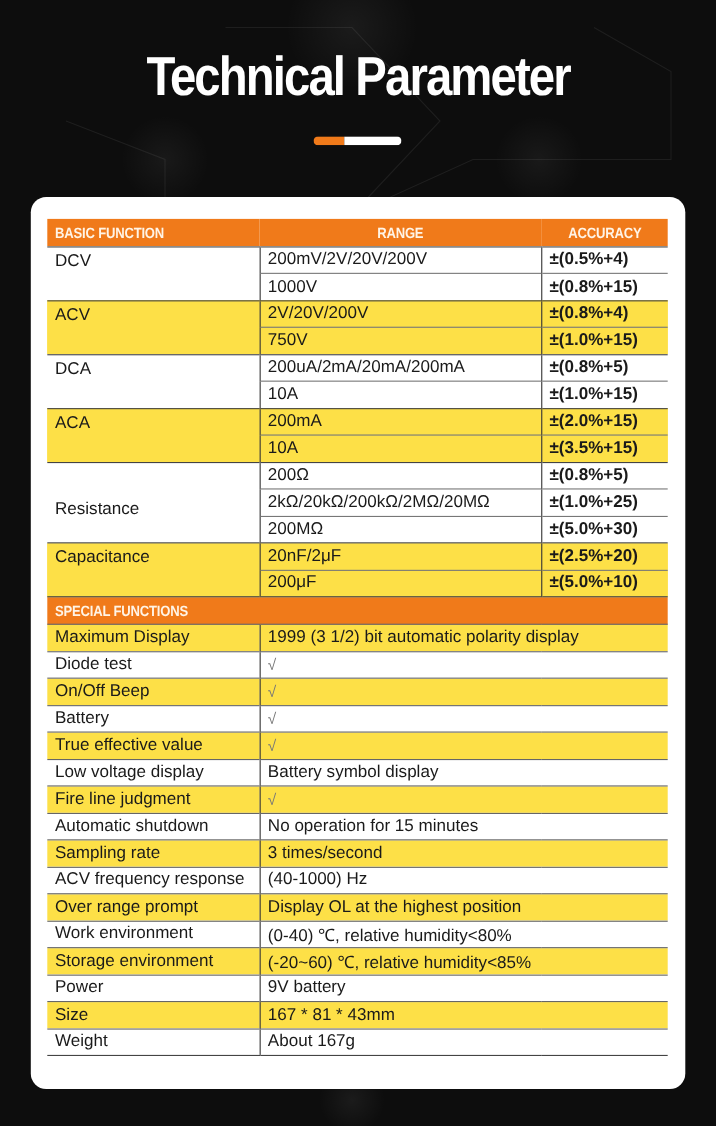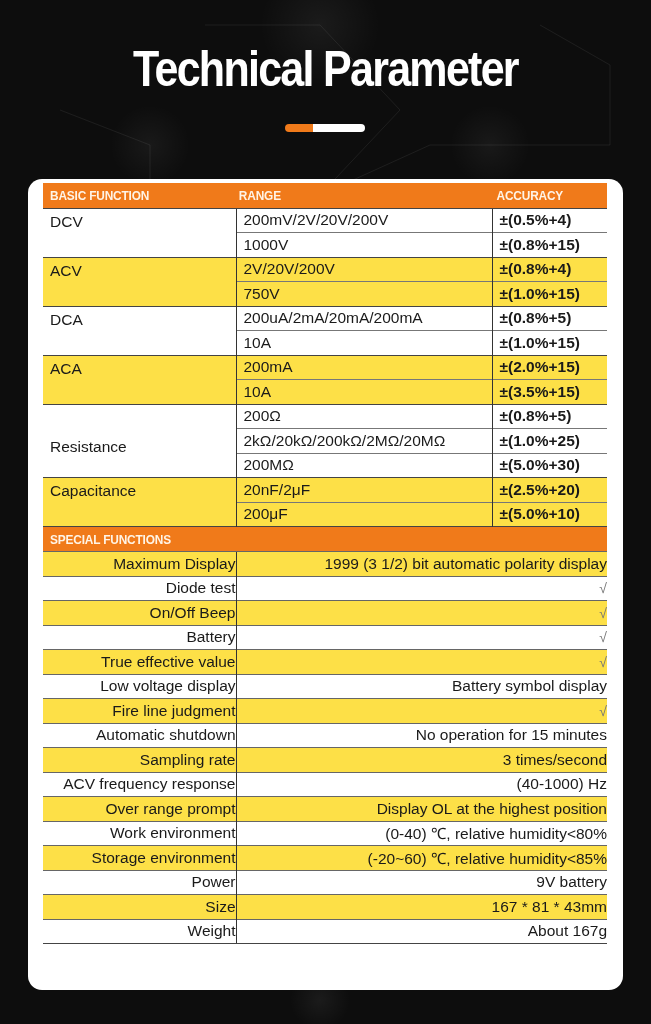--- a/index.html
+++ b/index.html
@@ -26,42 +26,42 @@
       border-radius: 4px; overflow: hidden; display: flex;
     }
     .title-underline .seg-orange { width: 28px; background: #f07a1a; }
     .title-underline .seg-white { flex: 1; background: #ffffff; }
 
     .card {
       position: absolute; left: 28px; top: 179px; width: 595px; height: 811px;
       background: #ffffff; border-radius: 14px;
     }
     table {
-      position: absolute; left: 15px; top: 4px; width: 564px;
+      position: absolute; left: 15px; top: 20px; width: 564px;
       border-collapse: collapse; font-size: 15.5px; color: #1a1a1a;
       font-family: "Liberation Sans", sans-serif;
     }
     td { height: 24.5px; padding: 0 0 0 7px; vertical-align: middle; white-space: nowrap; }
     .hdr td {
       background: #f07a1a; color: #fff4e6; font-weight: 700; font-size: 13.5px;
       height: 25px; letter-spacing: -0.2px; transform-origin: left;
     }
     .hdr td span { display: inline-block; transform: scaleX(0.88); transform-origin: left; }
-    .hdr td.center { text-align: left; padding: 0; }
+    .hdr td.center { text-align: center; padding: 0; }
     .hdr td.center span { transform-origin: center; }
     .col1 { width: 193px; }
     .col2 { width: 256px; border-left: 1px solid #333; }
     .col3 { width: 115px; border-left: 1px solid #333; font-weight: bold; }
     tr.grp-top td { border-top: 1.5px solid #444; }
     tr.sub td.col2, tr.sub td.col3 { border-top: 1px solid #777; }
     .shade { background: #fde047; }
     .white { background: #ffffff; }
     .grp-label { vertical-align: top; padding-top: 4px; }
     .grp-label.mid { vertical-align: middle; padding-top: 12px; }
-    .sp td { border-top: 1px solid #666; text-align: right; }
+    .sp td { border-top: 1px solid #666; }
     .sp td.val { border-left: 1px solid #333; margin-top: 48px; }
     .last td { border-bottom: 1.5px solid #444; }
     .check { color: #777; font-size: 14px; }
   </style>
 </head>
 <body>
 
 <svg class="hex-bg" viewBox="0 0 651 200">
   <g fill="none" stroke="rgba(255,255,255,0.07)" stroke-width="1">
     <polyline points="205,25 320,25 400,110 320,195"></polyline>

